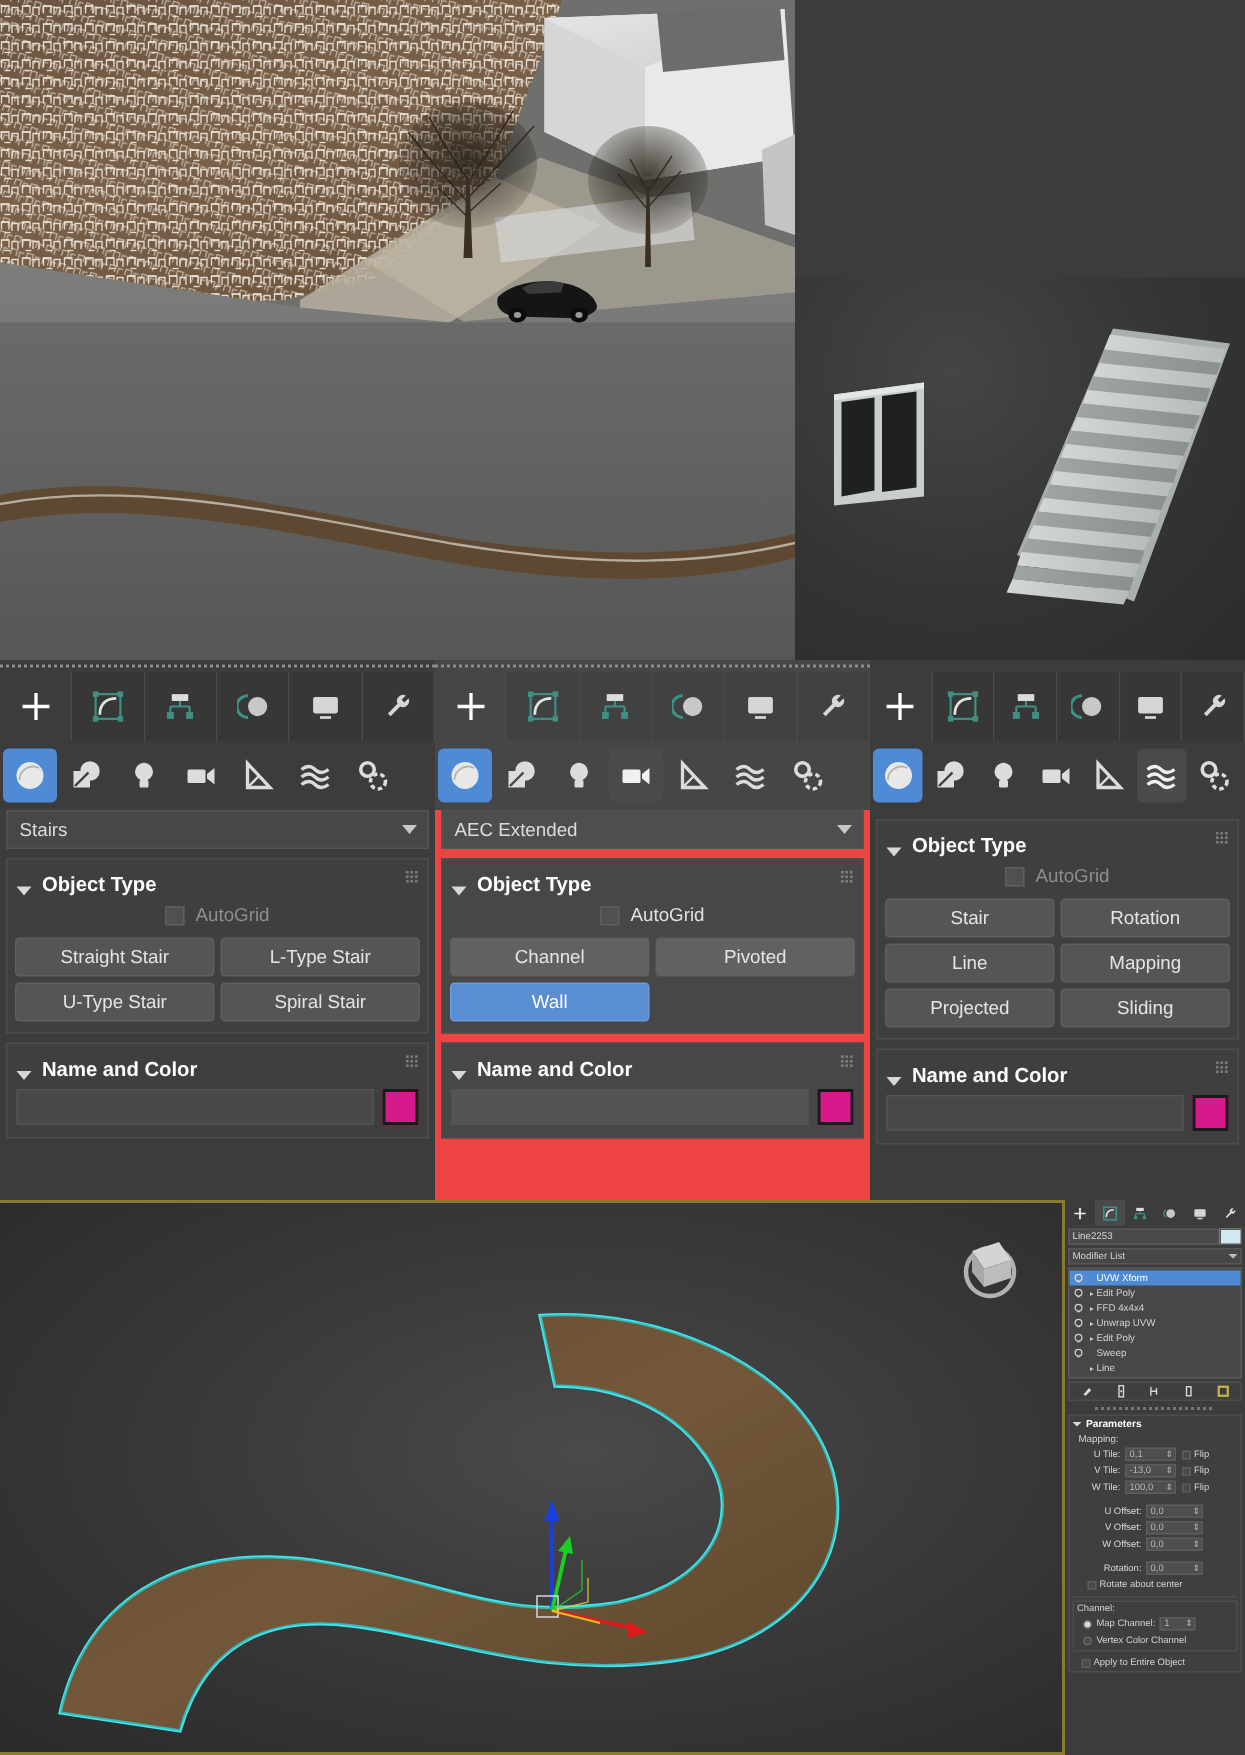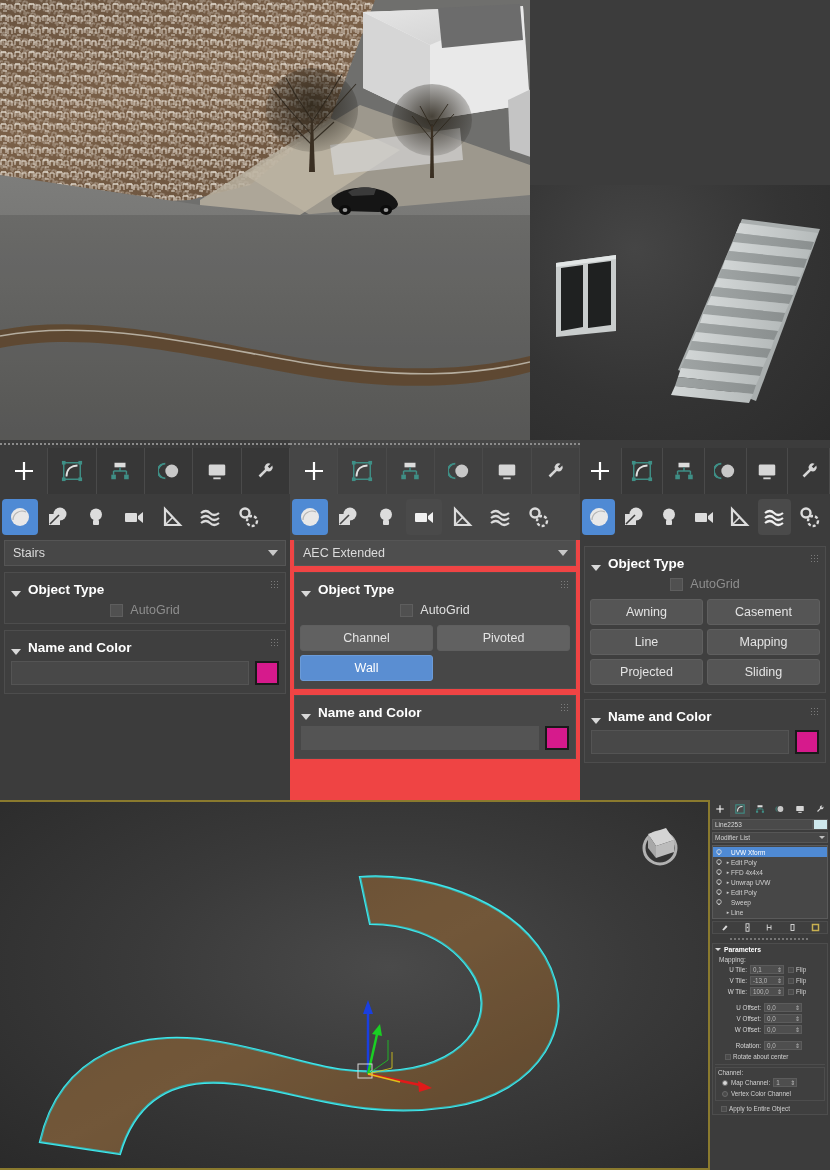--- a/index.html
+++ b/index.html
@@ -416,20 +416,26 @@
       <div class="rollout">
         <div class="rollhead">
           <span class="tri"></span>
           <span class="ttl">Object Type</span>
           <span class="grip"></span>
         </div>
         <div class="autogrid-row">
           <span class="chk"></span>
           <span class="autogrid-lbl">AutoGrid</span>
         </div>
+        <div class="btngrid">
+          <div class="objbtn">Straight Stair</div>
+          <div class="objbtn">L-Type Stair</div>
+          <div class="objbtn">U-Type Stair</div>
+          <div class="objbtn">Spiral Stair</div>
+        </div>
       </div>
 
       <div class="rollout">
         <div class="rollhead">
           <span class="tri"></span>
           <span class="ttl">Name and Color</span>
           <span class="grip"></span>
         </div>
         <div class="nc-body">
           <div class="nc-field"></div>
@@ -676,22 +682,22 @@
         <div class="rollhead">
           <span class="tri"></span>
           <span class="ttl">Object Type</span>
           <span class="grip"></span>
         </div>
         <div class="autogrid-row">
           <span class="chk"></span>
           <span class="autogrid-lbl">AutoGrid</span>
         </div>
         <div class="btngrid">
-          <div class="objbtn">Awning</div>
-          <div class="objbtn">Casement</div>
+          <div class="objbtn">Stair</div>
+          <div class="objbtn">Rotation</div>
           <div class="objbtn">Line</div>
           <div class="objbtn">Mapping</div>
           <div class="objbtn">Projected</div>
           <div class="objbtn">Sliding</div>
         </div>
       </div>
 
       <div class="rollout">
         <div class="rollhead">
           <span class="tri"></span>

